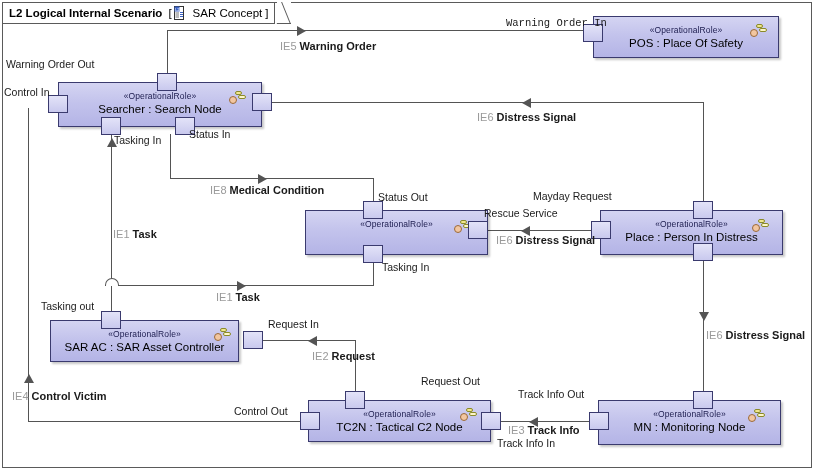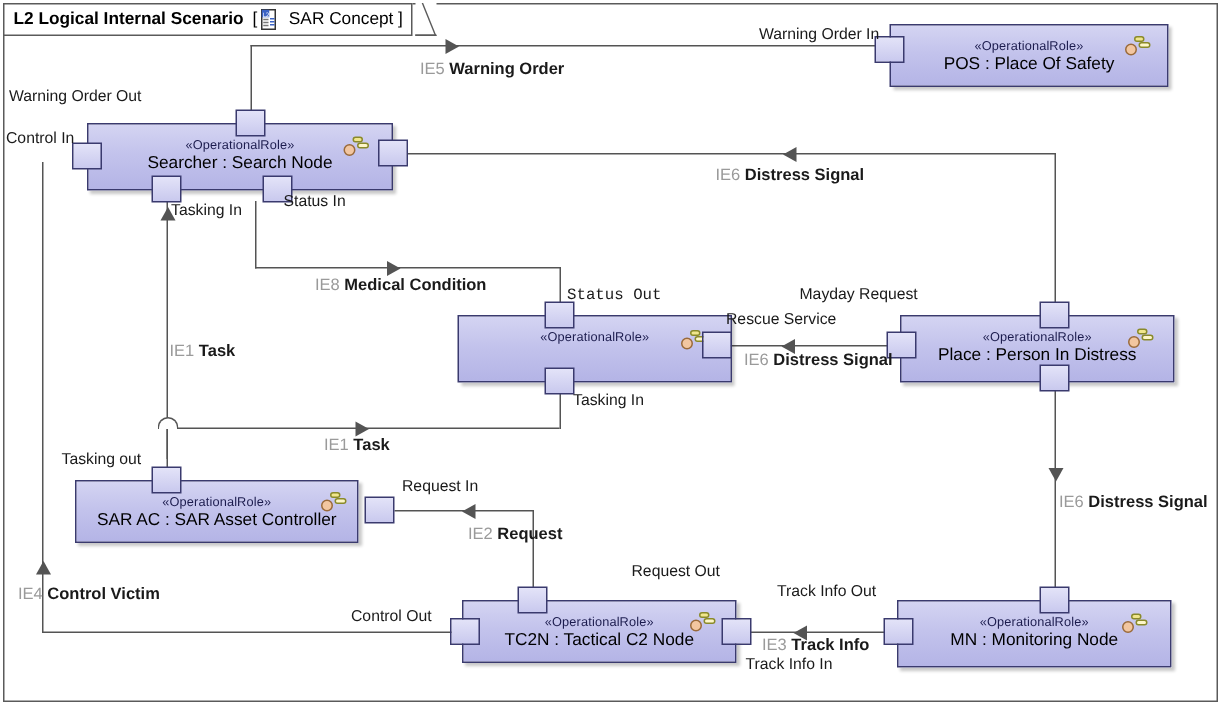--- a/index.html
+++ b/index.html
@@ -139,21 +139,21 @@
   <div class="node" style="left:593px;top:16px;width:186px;height:42px;">
     <div class="stereo">«OperationalRole»</div>
     <div class="title">POS : Place Of Safety</div>
     <div class="role-icon" style="right:10px;top:7px;">
       <div class="c1"></div>
         <div class="c2"></div>
         <div class="c3"></div>
     </div>
   </div>
   <div class="port" style="left:583px;top:24px;"></div>
-  <div class="lbl" style="left:506px;top:17px;">Warning Order In</div>
+  <div class="lbl" style="left:506px;top:17px;font-family:Liberation Mono, monospace;">Warning Order In</div>
 
   <div class="node" style="left:58px;top:82px;width:204px;height:45px;">
     <div class="stereo">«OperationalRole»</div>
     <div class="title">Searcher : Search Node</div>
     <div class="role-icon" style="right:14px;top:8px;">
       <div class="c1"></div>
         <div class="c2"></div>
         <div class="c3"></div>
     </div>
   </div>
@@ -169,21 +169,21 @@
 
   <div class="node" style="left:305px;top:210px;width:183px;height:45px;">
     <div class="stereo">«OperationalRole»</div>
     <div class="role-icon" style="right:15px;top:9px;">
       <div class="c1"></div>
         <div class="c2"></div>
         <div class="c3"></div>
     </div>
   </div>
   <div class="port" style="left:363px;top:201px;"></div>
-  <div class="lbl" style="left:378px;top:191px;font-family:Liberation Mono, monospace;">Status Out</div>
+  <div class="lbl" style="left:378px;top:191px;">Status Out</div>
   <div class="port" style="left:468px;top:221px;"></div>
   <div class="lbl" style="left:484px;top:207px;">Rescue Service</div>
   <div class="port" style="left:363px;top:245px;"></div>
   <div class="lbl" style="left:382px;top:261px;">Tasking In</div>
 
   <div class="node" style="left:600px;top:210px;width:183px;height:45px;">
     <div class="stereo">«OperationalRole»</div>
     <div class="title">Place : Person In Distress</div>
     <div class="role-icon" style="right:12px;top:8px;">
       <div class="c1"></div>

